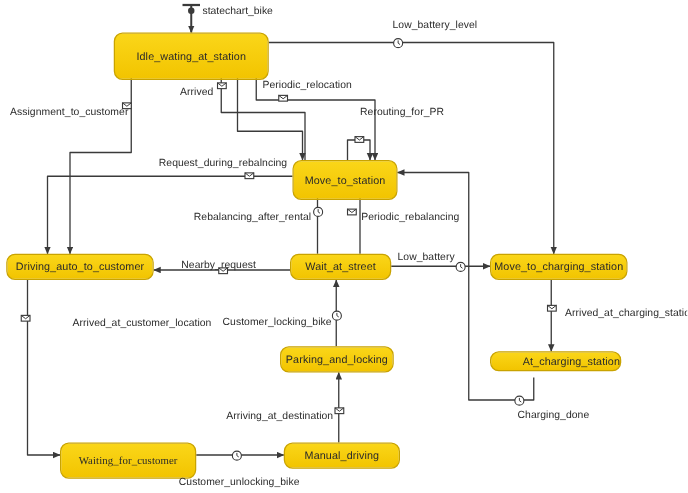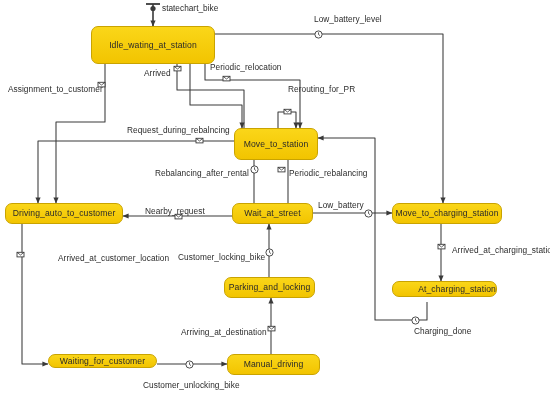--- a/index.html
+++ b/index.html
@@ -134,21 +134,21 @@
   </div>
   <div class="state-box" style="left:392px;top:203px;width:110px;height:21px;">
     <span>Move_to_charging_station</span>
   </div>
   <div class="state-box" style="left:392px;top:281px;width:105px;height:16px;justify-content:flex-end;">
     <span>At_charging_station</span>
   </div>
   <div class="state-box" style="left:224px;top:277px;width:91px;height:21px;">
     <span>Parking_and_locking</span>
   </div>
-  <div class="state-box" style="left:48px;top:354px;width:109px;height:14px;">
+  <div class="state-box" style="left:48px;top:354px;width:109px;height:29px;font-family:Liberation Serif, serif;">
     <span>Waiting_for_customer</span>
   </div>
   <div class="state-box" style="left:227px;top:354px;width:93px;height:21px;">
     <span>Manual_driving</span>
   </div>
 
   <div class="diag-title" style="left:162px;top:4px;">statechart_bike</div>
 
   <div class="edge-label" style="left:314px;top:15px;">Low_battery_level</div>
   <div class="edge-label" style="left:8px;top:85px;">Assignment_to_customer</div>

